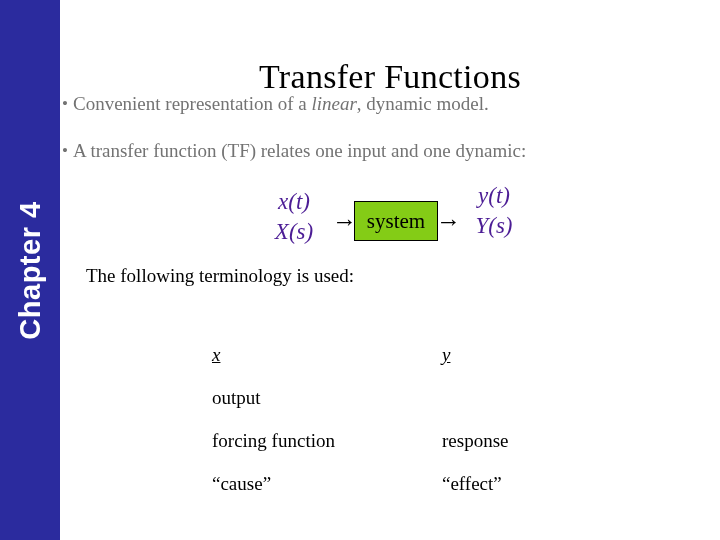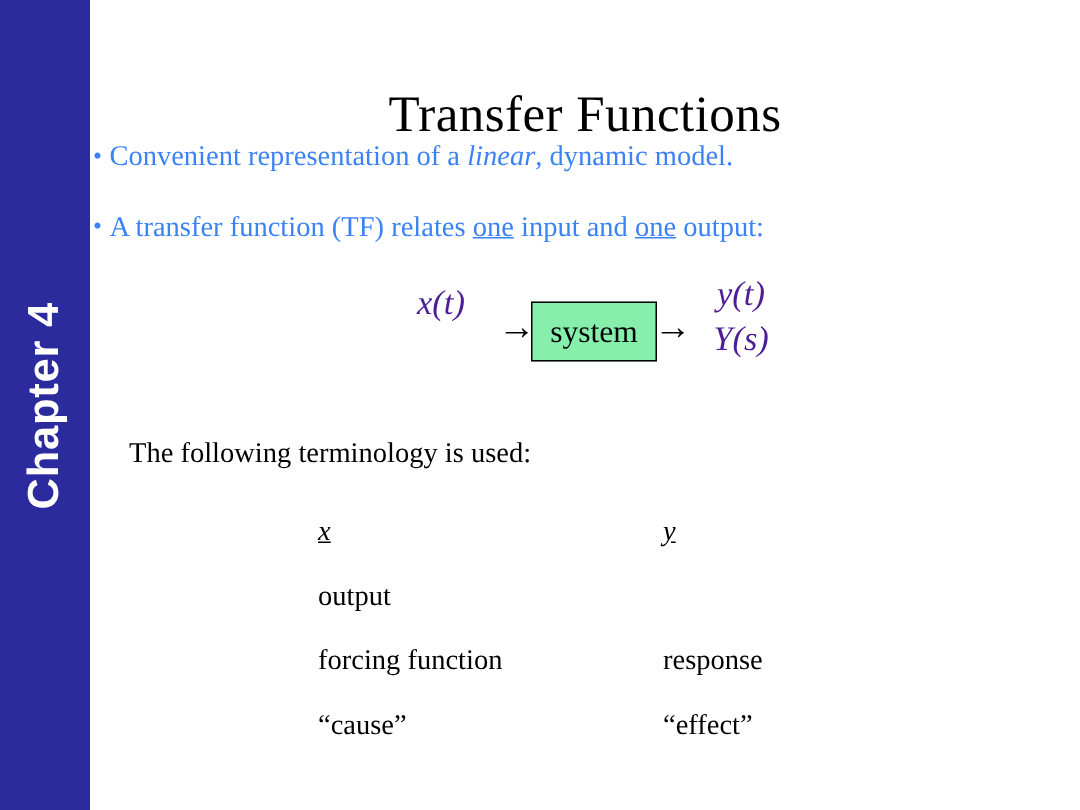--- a/index.html
+++ b/index.html
@@ -57,34 +57,34 @@
     text-align: center;
     font-family: "Liberation Serif", serif;
     font-size: 34px;
     color: #000000;
     letter-spacing: 0.3px;
     margin-top: 42px;
   }
   
   .bullet {
     position: absolute;
-    color: #3b82f6;
+    color: #737373;
     font-size: 19px;
     line-height: 24px;
     white-space: nowrap;
   }
   .bullet-1 { left: 62px; top: 92px; }
   .bullet-2 { left: 62px; top: 139px; }
   .bullet-dot {
     font-size: 17px;
     vertical-align: 1px;
     padding-right: 5px;
   }
   .it { font-style: italic; }
-  .ul { text-decoration: underline; }
+  .ul { }
 
   
   .eqn {
     position: absolute;
     left: 258px;
     top: 184px;
     width: 270px;
     height: 74px;
   }
   .eqn .frac {
@@ -109,34 +109,34 @@
   }
   .arrow-1 { left: 74px; top: 22px; }
   .arrow-2 { left: 178px; top: 22px; }
   .sysbox {
     position: absolute;
     left: 96px;
     top: 17px;
     width: 82px;
     height: 38px;
     border: 1.5px solid #000000;
-    background: #86efac;
+    background: #84cc16;
     display: flex;
     align-items: center;
     justify-content: center;
     font-family: "Liberation Serif", serif;
     font-size: 21px;
     color: #000000;
   }
 
   
   .term-line {
     position: absolute;
     left: 86px;
-    top: 292px;
+    top: 265px;
     font-size: 19px;
     color: #000000;
     white-space: nowrap;
   }
 
   
   .term-table {
     position: absolute;
     left: 212px;
     top: 344px;
@@ -169,26 +169,27 @@
     <span>Chapter 4</span>
   </div>
 
   <div class="title">Transfer Functions</div>
 
   <div class="bullet bullet-1">
     <span class="bullet-dot">•</span><span>Convenient representation of a </span><span class="it">linear</span><span>, dynamic model.</span>
   </div>
 
   <div class="bullet bullet-2">
-    <span class="bullet-dot">•</span><span>A transfer function (TF) relates </span><span class="ul">one</span><span> input and </span><span class="ul">one</span><span> output:</span>
+    <span class="bullet-dot">•</span><span>A transfer function (TF) relates </span><span class="ul">one</span><span> input and </span><span class="ul">one</span><span> dynamic:</span>
   </div>
 
   <div class="eqn">
     <div class="frac frac-left">
       <div class="num">x(t)</div>
+      <div class="den">X(s)</div>
     </div>
     <div class="arrow arrow-1">→</div>
     <div class="sysbox">system</div>
     <div class="arrow arrow-2">→</div>
     <div class="frac frac-right">
       <div class="num">y(t)</div>
       <div class="den">Y(s)</div>
     </div>
   </div>
 

